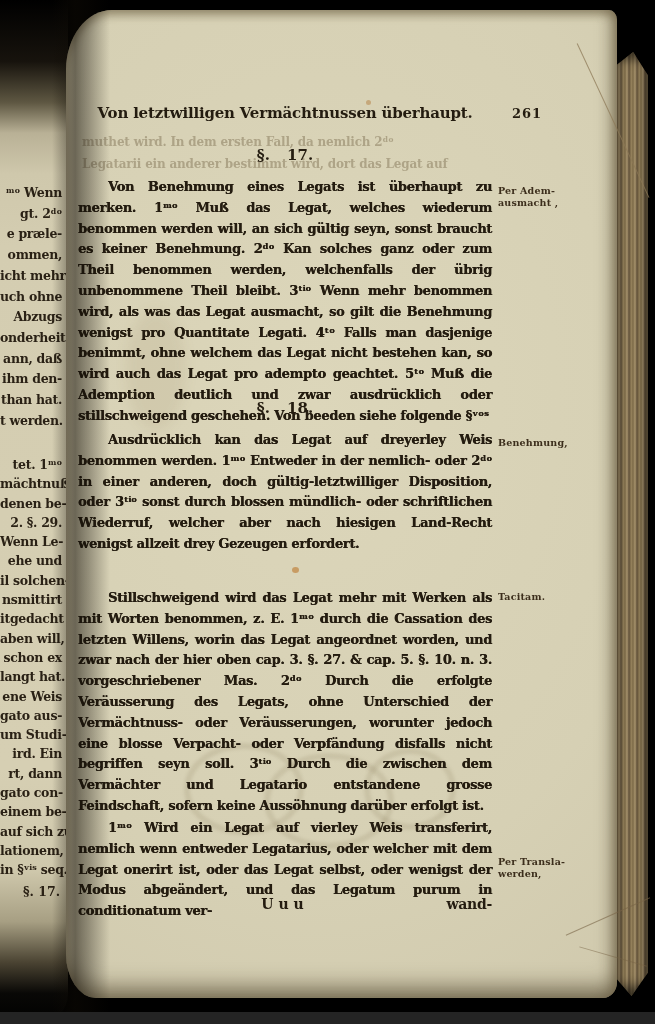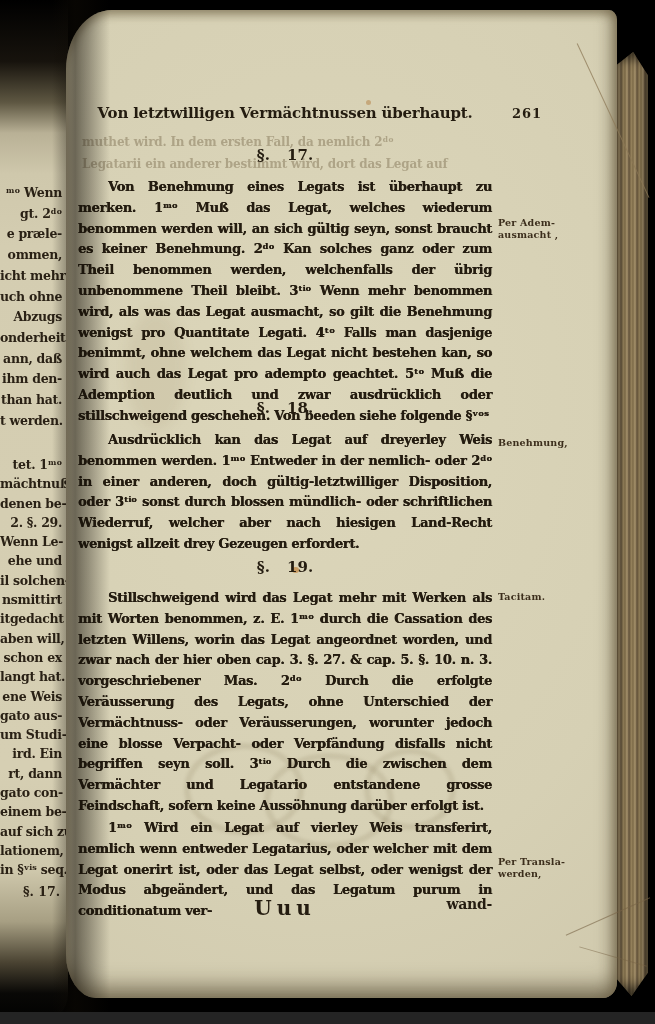--- a/index.html
+++ b/index.html
@@ -49,25 +49,25 @@
     font-size:13px;line-height:20.8px;font-weight:bold;letter-spacing:-0.3px;
     color:#241c10;text-indent:30px;text-shadow:0.3px 0 0 currentColor;}
   .h17{top:136px;} .b17{top:167px;}
   .h18{top:389px;} .b18{top:420px;}
   .h19{top:548px;} .b19{top:578px;}
   .h20{top:783px;} .b20{top:808px;}
 
   .margin-note{position:absolute;left:432px;width:72px;z-index:3;
     font-size:9.5px;line-height:11.5px;font-weight:bold;color:#3c2e1c;letter-spacing:.2px;}
   .margin-note .mn-line{display:block;white-space:nowrap;}
-  .n17{top:175px;margin-top:32px;} .n18{top:427px;} .n19{top:581px;} .n20{top:813px;margin-top:33px;}
+  .n17{top:175px;} .n18{top:427px;} .n19{top:581px;} .n20{top:813px;margin-top:33px;}
 
   .footer-line{position:absolute;top:886px;left:12px;width:414px;height:22px;z-index:3;}
   .signature{position:absolute;left:0;width:100%;text-align:center;
-    font-size:20px;font-weight:bold;letter-spacing:5px;color:#241c10;}
+    font-size:14px;font-weight:bold;letter-spacing:5px;color:#241c10;}
   .catchword{position:absolute;right:0;font-size:14px;font-weight:bold;
     letter-spacing:-0.3px;color:#241c10;}
 
   
   .orn{position:absolute;border:6px solid rgba(120,105,70,.14);border-radius:50%;
     filter:blur(1.6px);z-index:1;}
   .orn1{left:118px;top:733px;width:108px;height:80px;}
   .orn2{left:198px;top:743px;width:118px;height:84px;}
   .orn3{left:298px;top:738px;width:80px;height:70px;}
   .stain{position:absolute;border-radius:50%;z-index:1;}
@@ -152,21 +152,20 @@
         <span class="mn-line">Per Adem-</span>
         <span class="mn-line">ausmacht ,</span>
       </div>
 
     <div class="sec-heading h18">§. 18.</div>
     <div class="sec-body b18">Ausdrücklich kan das Legat auf dreyerley Weis benommen werden. 1ᵐᵒ Entweder in der nemlich- oder 2ᵈᵒ in einer anderen, doch gültig-letztwilliger Disposition, oder 3ᵗⁱᵒ sonst durch blossen mündlich- oder schriftlichen Wiederruf, welcher aber nach hiesigen Land-Recht wenigst allzeit drey Gezeugen erfordert.</div>
     <div class="margin-note n18">
         <span class="mn-line">Benehmung,</span>
       </div>
 
-    <div class="sec-heading h19">§. 19.</div>
     <div class="sec-body b19">Stillschweigend wird das Legat mehr mit Werken als mit Worten benommen, z. E. 1ᵐᵒ durch die Cassation des letzten Willens, worin das Legat angeordnet worden, und zwar nach der hier oben cap. 3. §. 27. &amp; cap. 5. §. 10. n. 3. vorgeschriebener Mas. 2ᵈᵒ Durch die erfolgte Veräusserung des Legats, ohne Unterschied der Vermächtnuss- oder Veräusserungen, worunter jedoch eine blosse Verpacht- oder Verpfändung disfalls nicht begriffen seyn soll. 3ᵗⁱᵒ Durch die zwischen dem Vermächter und Legatario entstandene grosse Feindschaft, sofern keine Aussöhnung darüber erfolgt ist.</div>
     <div class="margin-note n19">
         <span class="mn-line">Tacitam.</span>
       </div>
 
     <div class="sec-body b20">1ᵐᵒ Wird ein Legat auf vierley Weis transferirt, nemlich wenn entweder Legatarius, oder welcher mit dem Legat onerirt ist, oder das Legat selbst, oder wenigst der Modus abgeändert, und das Legatum purum in conditionatum ver-</div>
     <div class="margin-note n20">
         <span class="mn-line">Per Transla-</span>
         <span class="mn-line">werden,</span>
       </div>

